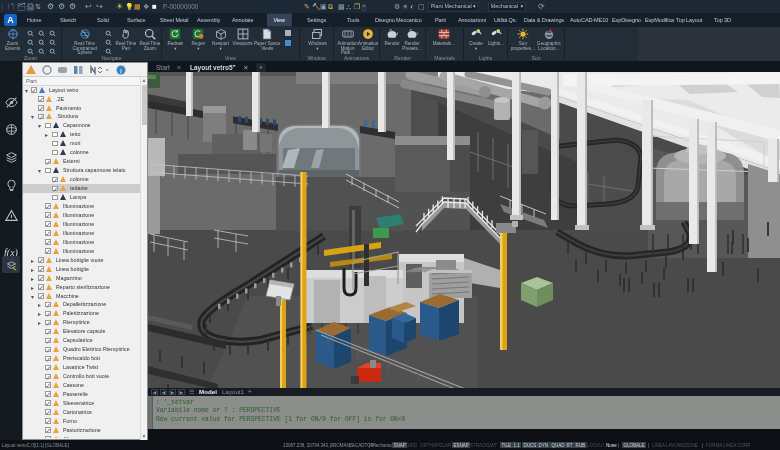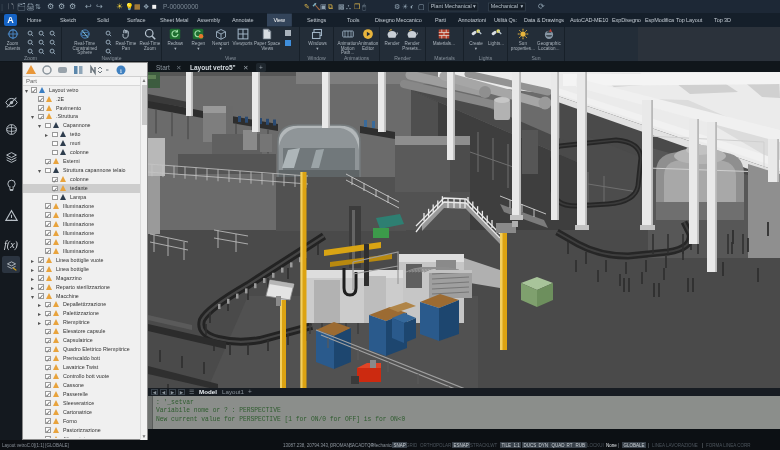--- a/index.html
+++ b/index.html
@@ -305,21 +305,21 @@
           <path d="M2 8l6 3 6-3M2 11l6 3 6-3" fill="none" stroke="#b8bfc6" stroke-width="1.2"></path>
         </svg></span>
 <span class="lsico" style="top:116px"><svg width="13" height="13" viewBox="0 0 16 16">
           <circle cx="8" cy="6" r="4.5" fill="none" stroke="#b8bfc6" stroke-width="1.2"></circle>
           <path d="M6 10v3h4v-3M6 14h4" stroke="#b8bfc6" stroke-width="1.2"></path>
         </svg></span>
 <span class="lsico" style="top:146px"><svg width="13" height="13" viewBox="0 0 16 16">
           <path d="M8 2l7 12H1z" fill="none" stroke="#b8bfc6" stroke-width="1.3"></path>
           <path d="M8 7v4M8 12.5v.5" stroke="#b8bfc6" stroke-width="1.3"></path>
         </svg></span>
-<span class="lsico" style="top:172px"><i style="font-family:'Liberation Serif',serif;font-size:10px;color:#d8dde2">f(x)</i></span>
+<span class="lsico" style="top:180px"><i style="font-family:'Liberation Serif',serif;font-size:10px;color:#d8dde2">f(x)</i></span>
 <span style="position:absolute;left:2px;top:194px;width:18px;height:17px;background:#2b3440;border-radius:2px"></span>
 <span class="lsico" style="top:196px"><svg width="13" height="13" viewBox="0 0 16 16">
           <path d="M3 6l5-2.5 5 2.5-5 2.5z" fill="none" stroke="#b8bfc6" stroke-width="1.1"></path>
           <path d="M3 9l5 2.5 5-2.5" fill="none" stroke="#b8bfc6" stroke-width="1.1"></path>
           <path d="M10 11l4 3" stroke="#d8a414" stroke-width="1.4"></path>
         </svg></span>
     </div>
   <div id="tree" class="abs">
     <div id="treebar">
         <svg width="118" height="12" style="position:absolute;left:3px;top:1px" viewBox="0 0 118 12">

